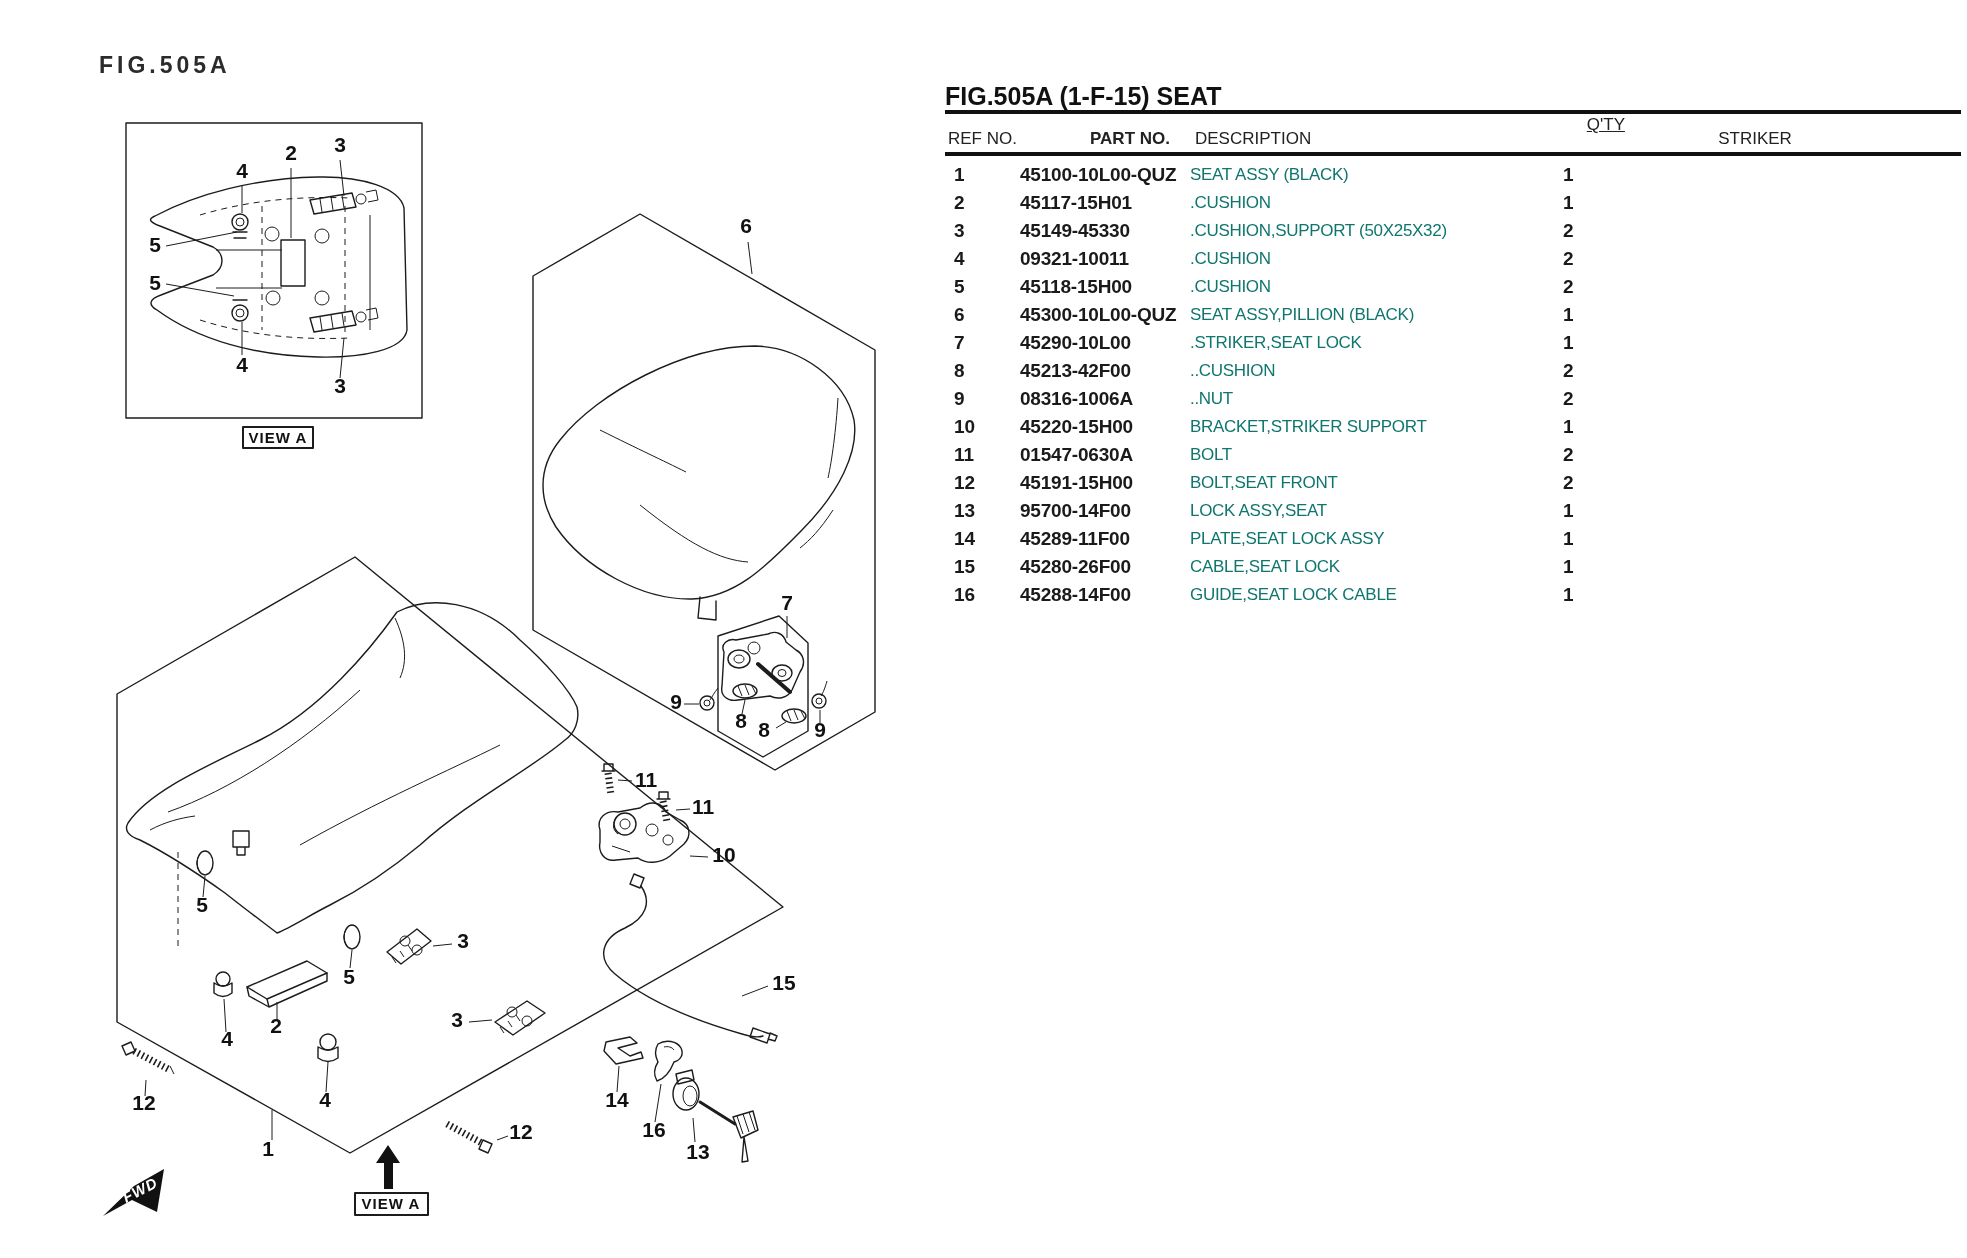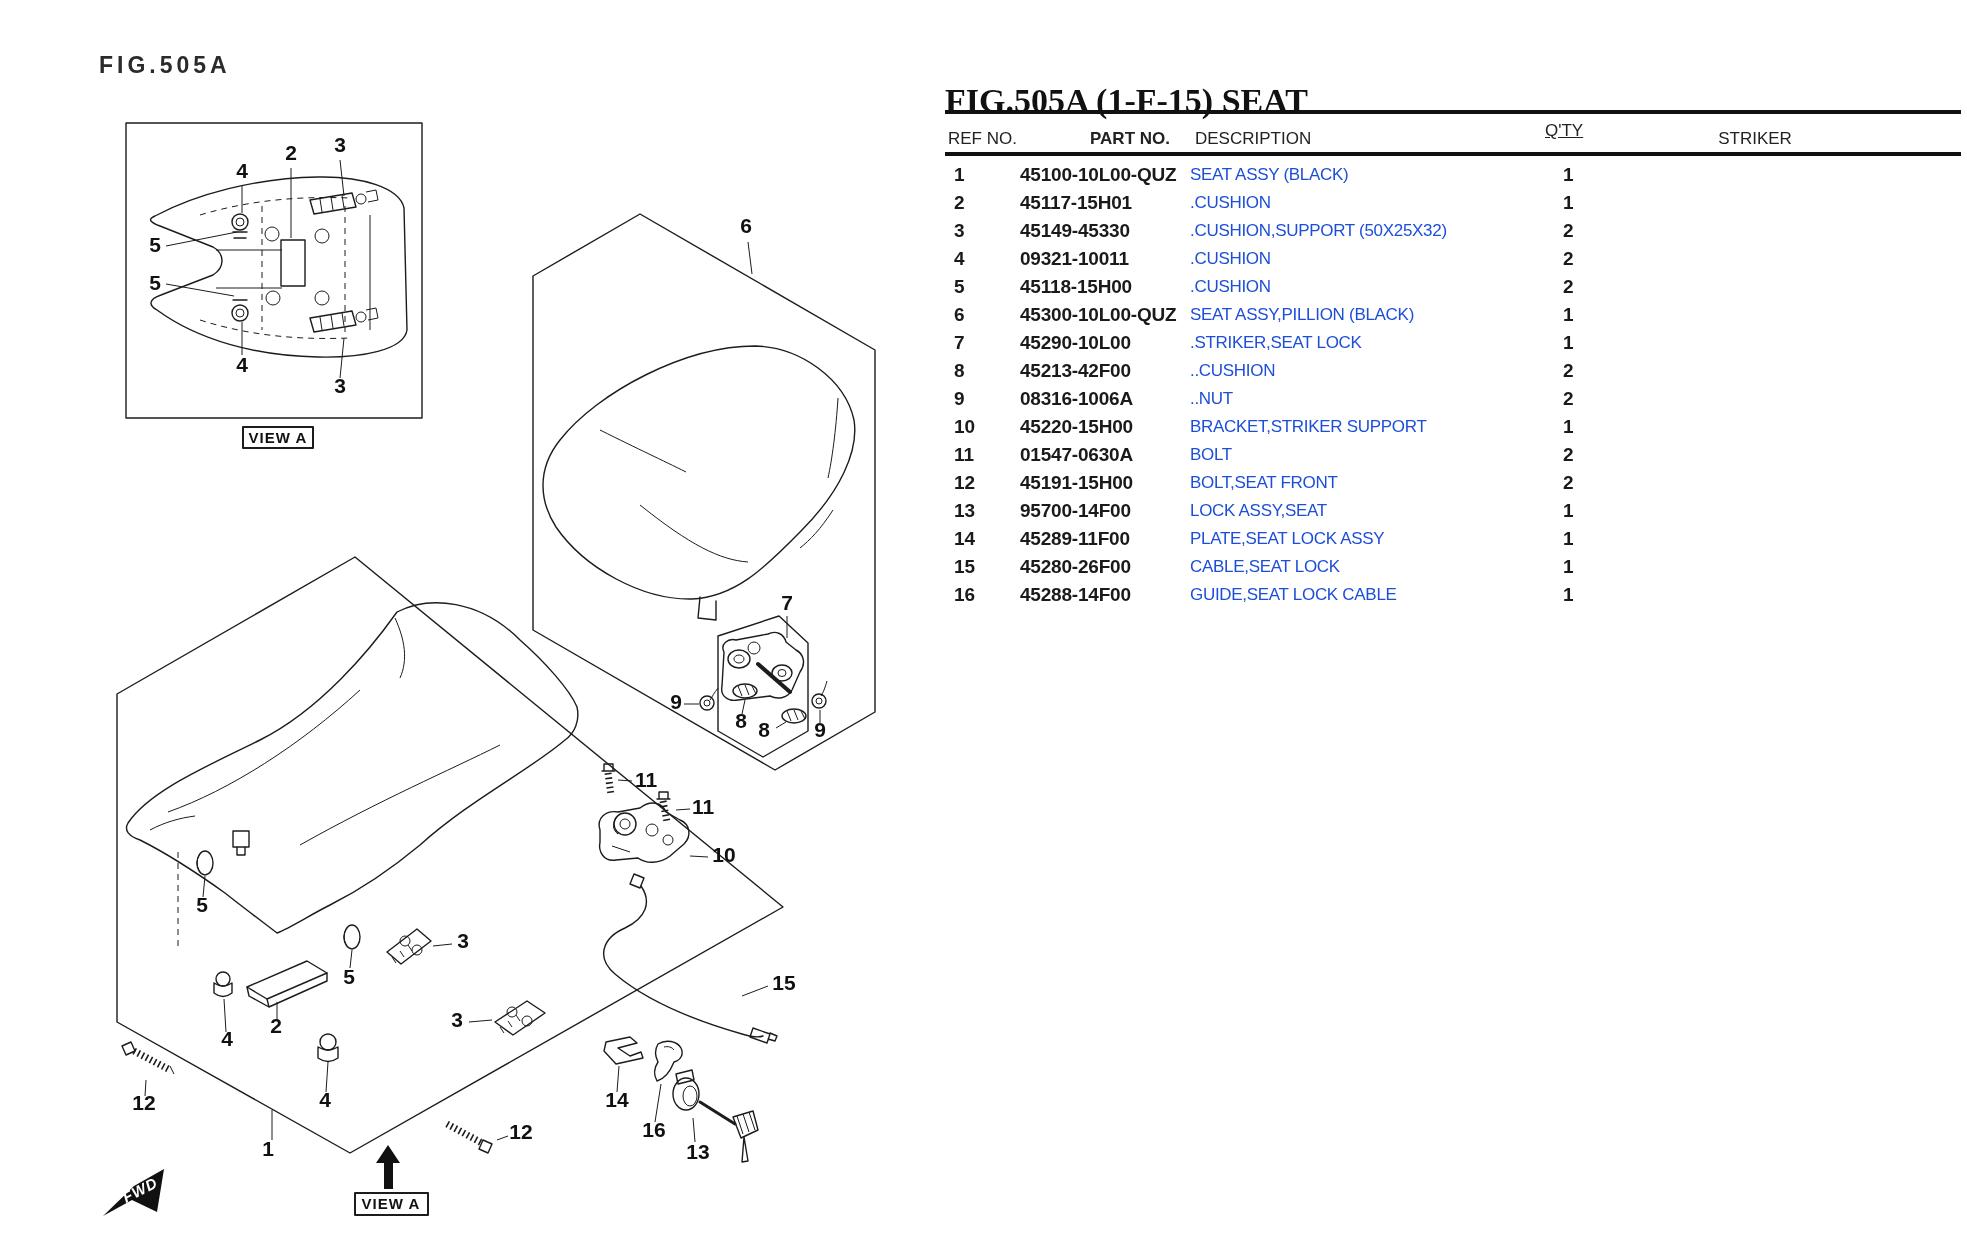--- a/index.html
+++ b/index.html
@@ -16,35 +16,35 @@
   .fillb{fill:#111;stroke:none;}
   .callout{font-family:"Liberation Sans",sans-serif;font-weight:bold;font-size:21px;
            fill:#111;text-anchor:middle;}
   .viewa-text{font-family:"Liberation Sans",sans-serif;font-weight:bold;font-size:15px;
               fill:#111;text-anchor:middle;letter-spacing:1px;}
   .fwd-text{font-family:"Liberation Sans",sans-serif;font-weight:bold;font-style:italic;
             font-size:15px;fill:#ffffff;letter-spacing:1px;}
   .thread{stroke:#1c1c1c;stroke-width:7;stroke-dasharray:1.6 3;fill:none;}
   
   #table-panel{position:absolute;left:945px;top:82px;width:1016px;}
-  .tbl-title{font-size:34px;font-weight:bold;letter-spacing:0px;height:28px;color:#111;font-family:Liberation Serif, serif;}
+  .tbl-title{font-size:25px;font-weight:bold;letter-spacing:0px;height:28px;color:#111;}
   .rule{height:4px;background:#111;width:100%;}
   .tbl-header{position:relative;height:38px;font-size:17px;color:#222;}
   .tbl-header span{position:absolute;white-space:nowrap;}
   .h-ref{left:3px;bottom:3px;margin-top:24px;}
   .h-part{left:110px;bottom:3px;width:150px;text-align:center;font-weight:bold;}
   .h-desc{left:250px;bottom:3px;width:355px;text-align:left;}
-  .h-qty{left:600px;top:7px;width:80px;text-align:left;text-decoration:underline;}
+  .h-qty{left:600px;top:1px;width:80px;text-align:right;text-decoration:underline;}
   .h-remarks{left:690px;bottom:3px;width:240px;text-align:center;}
   #rows{margin-top:5px;}
   .prow{display:grid;grid-template-columns:75px 170px 355px 80px 1fr;height:28px;
         align-items:center;}
   .c-ref{font-weight:bold;font-size:19px;padding-left:9px;}
   .c-part{font-weight:bold;font-size:19px;letter-spacing:-0.2px;}
-  .c-desc{font-size:17px;letter-spacing:-0.3px;color:#1d4ed8;white-space:nowrap;}
+  .c-desc{font-size:17px;letter-spacing:-0.3px;color:#0f766e;white-space:nowrap;}
   .c-qty{font-weight:bold;font-size:19px;padding-left:18px;}
   .c-rem{font-size:17px;}
 </style>
 </head>
 <body>
 
 <div id="page">
 
   <div id="fig-title">FIG.505A</div>
 

